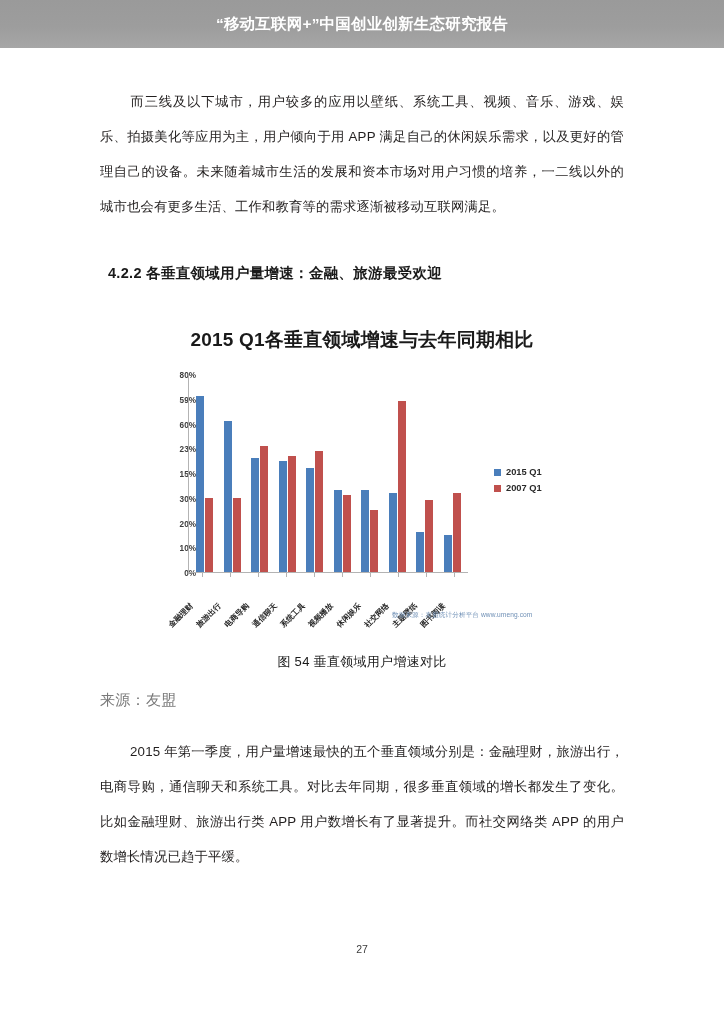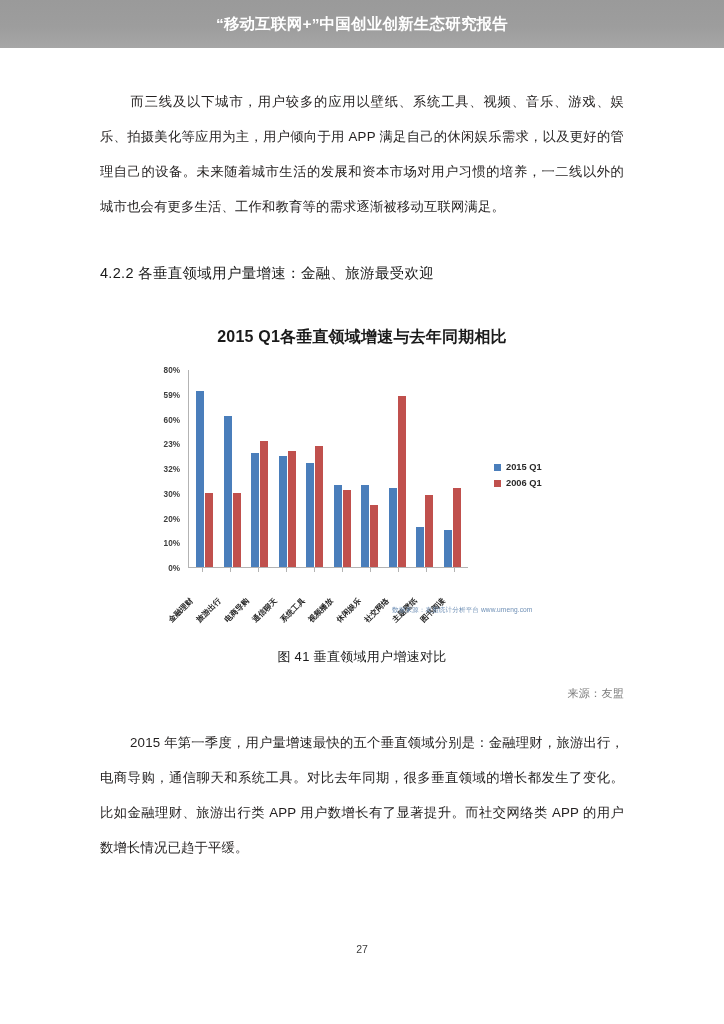--- a/index.html
+++ b/index.html
@@ -59,35 +59,35 @@
     text-align: justify;
     text-justify: inter-ideograph;
     letter-spacing: 0.2px;
   }
   p.para .indent {
     display: inline-block;
     width: 30px;
   }
 
   h2.section-heading {
-    margin: 0;
+    margin: 8px;
     font-size: 14.5px;
-    font-weight: normal;
+    font-weight: bold;
     color: #1a1a1a;
     letter-spacing: 0.3px;
   }
 
   
   .figure-wrap {
     position: relative;
     width: 524px;
   }
   .chart-title {
     text-align: center;
-    font-size: 16px;
+    font-size: 19px;
     font-weight: bold;
     color: #1a1a1a;
     letter-spacing: 0.2px;
   }
   .chart-box {
     position: relative;
     width: 524px;
     height: 268px;
   }
 
@@ -97,21 +97,21 @@
     left: 88px;
     top: 8px;
     width: 280px;
     height: 198px;
     border-left: 1px solid #b3b3b3;
     border-bottom: 1px solid #b3b3b3;
     box-sizing: border-box;
   }
   .y-labels {
     position: absolute;
-    left: 40px;
+    left: 56px;
     top: 0px;
     width: 44px;
     height: 214px;
   }
   .y-label {
     position: absolute;
     right: 4px;
     font-size: 8.2px;
     color: #3d3d3d;
     transform: translateY(-50%);
@@ -219,22 +219,22 @@
     letter-spacing: 0.1px;
   }
 
   .figure-caption {
     text-align: center;
     font-size: 13px;
     color: #1a1a1a;
     letter-spacing: 0.3px;
   }
   .figure-credit {
-    text-align: right;
-    font-size: 11px;
+    text-align: left;
+    font-size: 15px;
     color: #7a7a7a;
     letter-spacing: 0.3px;
   }
 
   .page-number {
     position: absolute;
     left: 0;
     top: 895px;
     width: 724px;
     text-align: center;
@@ -260,21 +260,21 @@
 
       <div class="chart-title">2015 Q1各垂直领域增速与去年同期相比</div>
 
       <div class="chart-box" style="margin-top:14px;">
 
         <div class="y-labels">
             <div class="y-label" style="top: 8px;">80%</div>
             <div class="y-label" style="top: 32.75px;">59%</div>
             <div class="y-label" style="top: 57.5px;">60%</div>
             <div class="y-label" style="top: 82.25px;">23%</div>
-            <div class="y-label" style="top: 107px;">32%</div>
+            <div class="y-label" style="top: 107px;">15%</div>
             <div class="y-label" style="top: 131.75px;">30%</div>
             <div class="y-label" style="top: 156.5px;">20%</div>
             <div class="y-label" style="top: 181.25px; margin-left: 48px;">10%</div>
             <div class="y-label" style="top: 206px;">0%</div>
           </div>
 
         <div class="plot-area">
           <div class="bars-row">
               <div class="bar-group">
                 <div class="bar s2015" style="height: 175.725px;"></div>
@@ -345,28 +345,28 @@
             <div class="x-label" style="left: 266px;">图书阅读</div>
           </div>
 
         <div class="legend">
             <div class="legend-item">
               <span class="legend-swatch s2015"></span>
               <span class="legend-label">2015 Q1</span>
             </div>
             <div class="legend-item">
               <span class="legend-swatch s2014"></span>
-              <span class="legend-label">2006 Q1</span>
+              <span class="legend-label">2007 Q1</span>
             </div>
           </div>
 
         <div class="chart-source">数据来源：友盟统计分析平台 www.umeng.com</div>
       </div>
 
-      <div class="figure-caption" style="margin-top:18px;">图 41  垂直领域用户增速对比</div>
+      <div class="figure-caption" style="margin-top:18px;">图 54  垂直领域用户增速对比</div>
       <div class="figure-credit" style="margin-top:20px;">来源：友盟</div>
     </div>
 
     <p class="para" style="margin-top:24px;"><span class="indent"></span><span>2015 年第一季度，用户量增速最快的五个垂直领域分别是：金融理财，旅游出行，电商导购，通信聊天和系统工具。对比去年同期，很多垂直领域的增长都发生了变化。比如金融理财、旅游出行类 APP 用户数增长有了显著提升。而社交网络类 APP 的用户数增长情况已趋于平缓。</span></p>
 
   </div>
 
   <div class="page-number">27</div>
 </div>
 

